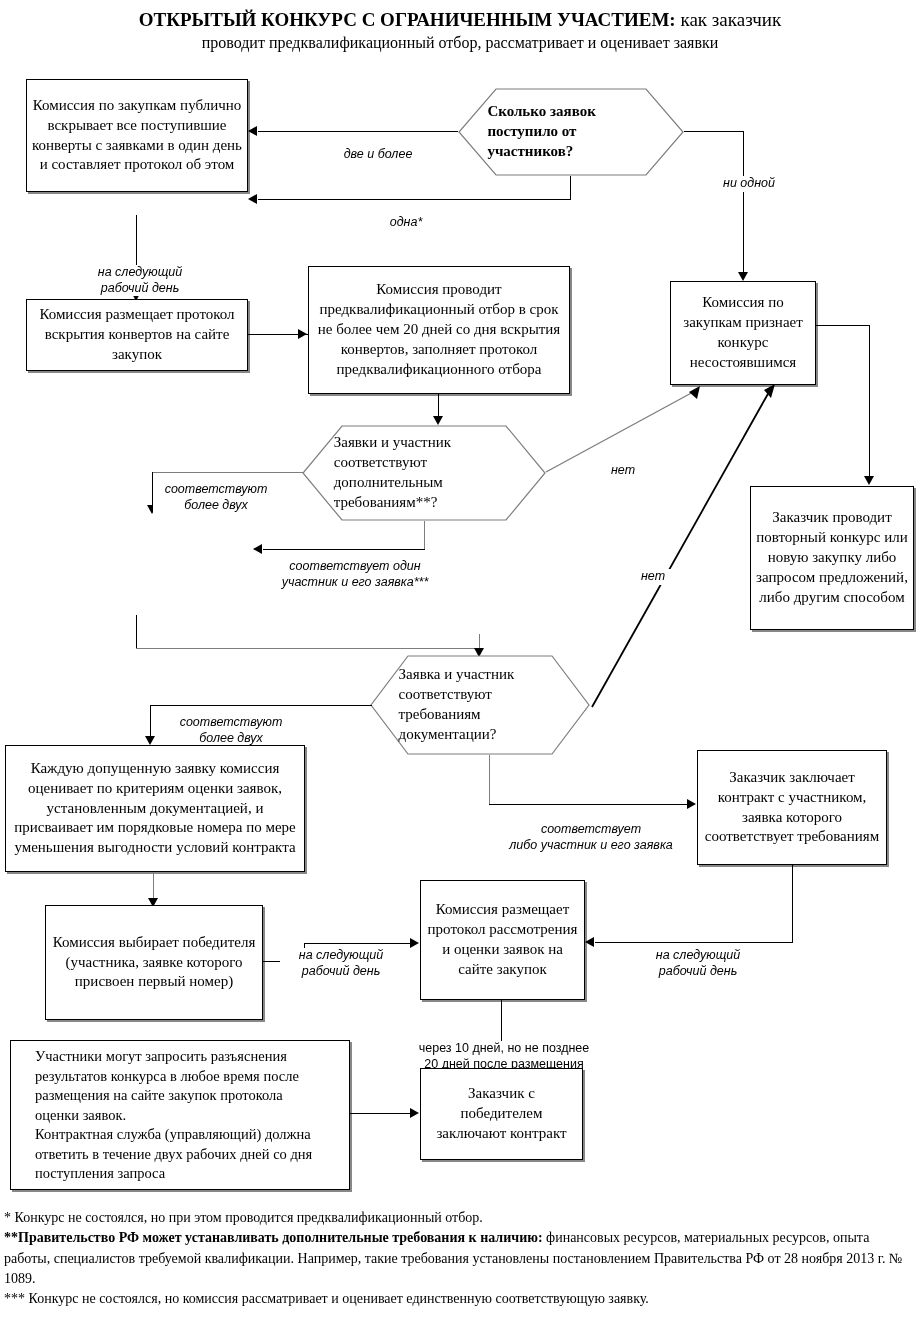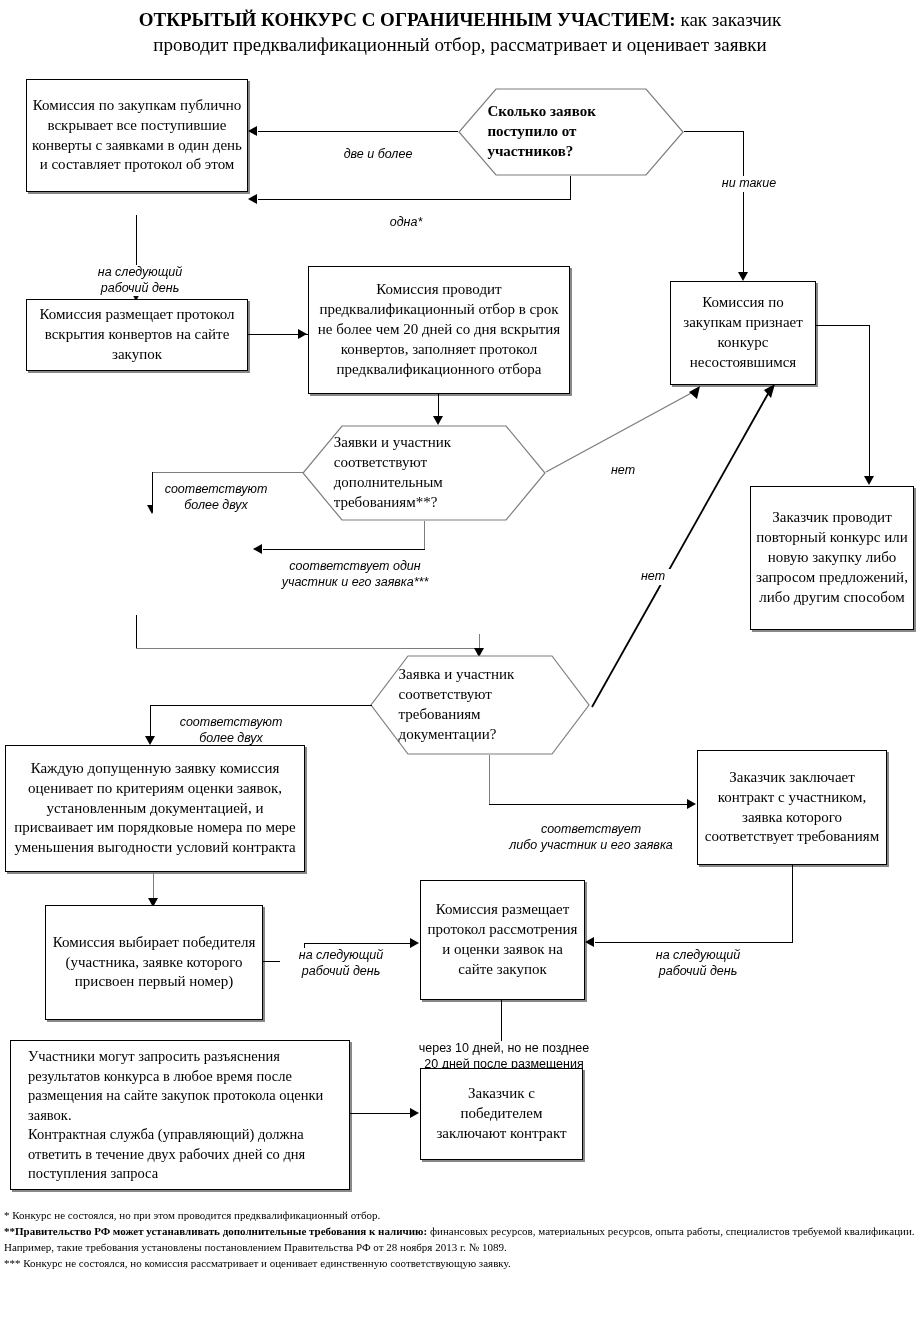--- a/index.html
+++ b/index.html
@@ -2,28 +2,28 @@
 <html><head>
 <meta charset="utf-8">
 <style>
   html,body{margin:0;padding:0;background:#fff;}
   body{width:920px;height:1320px;font-family:"Liberation Serif",serif;color:#000;position:relative;overflow:hidden;}
   #canvas{position:relative;width:920px;height:1320px;}
 
   
   .title{position:absolute;left:0;top:8px;width:920px;text-align:center;line-height:1.3;font-size:19px;}
   .title b{font-weight:bold;}
-  .title .l2{display:block;font-size:19px;}
+  .title .l2{display:block;font-size:16px;}
 
   
   .node{position:absolute;border:1.5px solid #000;background:#fff;box-sizing:border-box;
         display:flex;align-items:center;justify-content:center;text-align:center;
         font-size:15px;line-height:1.33;padding:3px 5px;}
   .node.sh{box-shadow:2px 2px 0 #888;}
-  .node.left{text-align:left;justify-content:flex-start;align-items:flex-start;padding:6px 17px;line-height:1.35;}
+  .node.left{text-align:left;justify-content:flex-start;align-items:flex-start;padding:6px 24px;line-height:1.35;}
 
   
   .hex{position:absolute;box-sizing:border-box;display:flex;align-items:center;justify-content:center;}
   .hex svg{position:absolute;left:0;top:0;width:100%;height:100%;}
   .hex .htxt{position:relative;font-size:15px;line-height:1.33;z-index:2;width:74%;}
   .hex .htxt.bold{font-weight:bold;}
 
   
   .ln{position:absolute;background:#000;}
   .lnh{height:1.4px;}
@@ -35,21 +35,21 @@
   .ar-r{border-top:5.5px solid transparent;border-bottom:5.5px solid transparent;border-left:9px solid #000;}
 
   .diag{position:absolute;left:0;top:0;width:920px;height:1320px;pointer-events:none;}
 
   
   .elab{position:absolute;font-family:"Liberation Sans",sans-serif;font-style:italic;
         font-size:12.5px;line-height:1.25;text-align:center;background:#fff;padding:0 2px;margin-top:28px;}
   .elab.plain{font-style:normal;}
 
   
-  .notes{position:absolute;left:4px;top:1208px;width:914px;font-size:11px;line-height:1.45;}
+  .notes{position:absolute;left:4px;top:1208px;width:914px;font-size:14px;line-height:1.45;}
   .notes div{margin:0;}
   .notes b{font-weight:bold;}
 </style>
 </head>
 <body>
 
 <div id="canvas">
 
   <div class="title">
     <b>ОТКРЫТЫЙ КОНКУРС С ОГРАНИЧЕННЫМ УЧАСТИЕМ:</b><span> как заказчик</span>
@@ -72,21 +72,21 @@
   <div class="elab" style="left:333px;top:119px;width:86px;">две и более</div>
 
   <div class="ln lnv" style="left:570px;top:176px;height:24px;"></div>
   <div class="ln lnh" style="left:258px;top:199px;width:313px;"></div>
   <div class="arw ar-l" style="left:248px;top:194px;"></div>
   <div class="elab" style="left:374px;top:187px;width:60px;">одна*</div>
 
   <div class="ln lnh" style="left:684px;top:131px;width:60px;"></div>
   <div class="ln lnv" style="left:743px;top:131px;height:142px;"></div>
   <div class="arw ar-d" style="left:738px;top:272px;"></div>
-  <div class="elab" style="left:715px;top:148px;width:64px;">ни такие</div>
+  <div class="elab" style="left:715px;top:148px;width:64px;">ни одной</div>
 
   <div class="ln lnv" style="left:136px;top:215px;height:80px;"></div>
   <div class="arw ar-d" style="left:131px;top:292px;"></div>
   <div class="elab" style="left:79px;top:237px;width:118px;white-space:pre-line;">на следующий
 рабочий день</div>
 
   <div class="node sh" style="left:26px;top:299px;width:222px;height:72px;">
     <span>Комиссия размещает протокол вскрытия конвертов на сайте закупок</span>
   </div>
 

